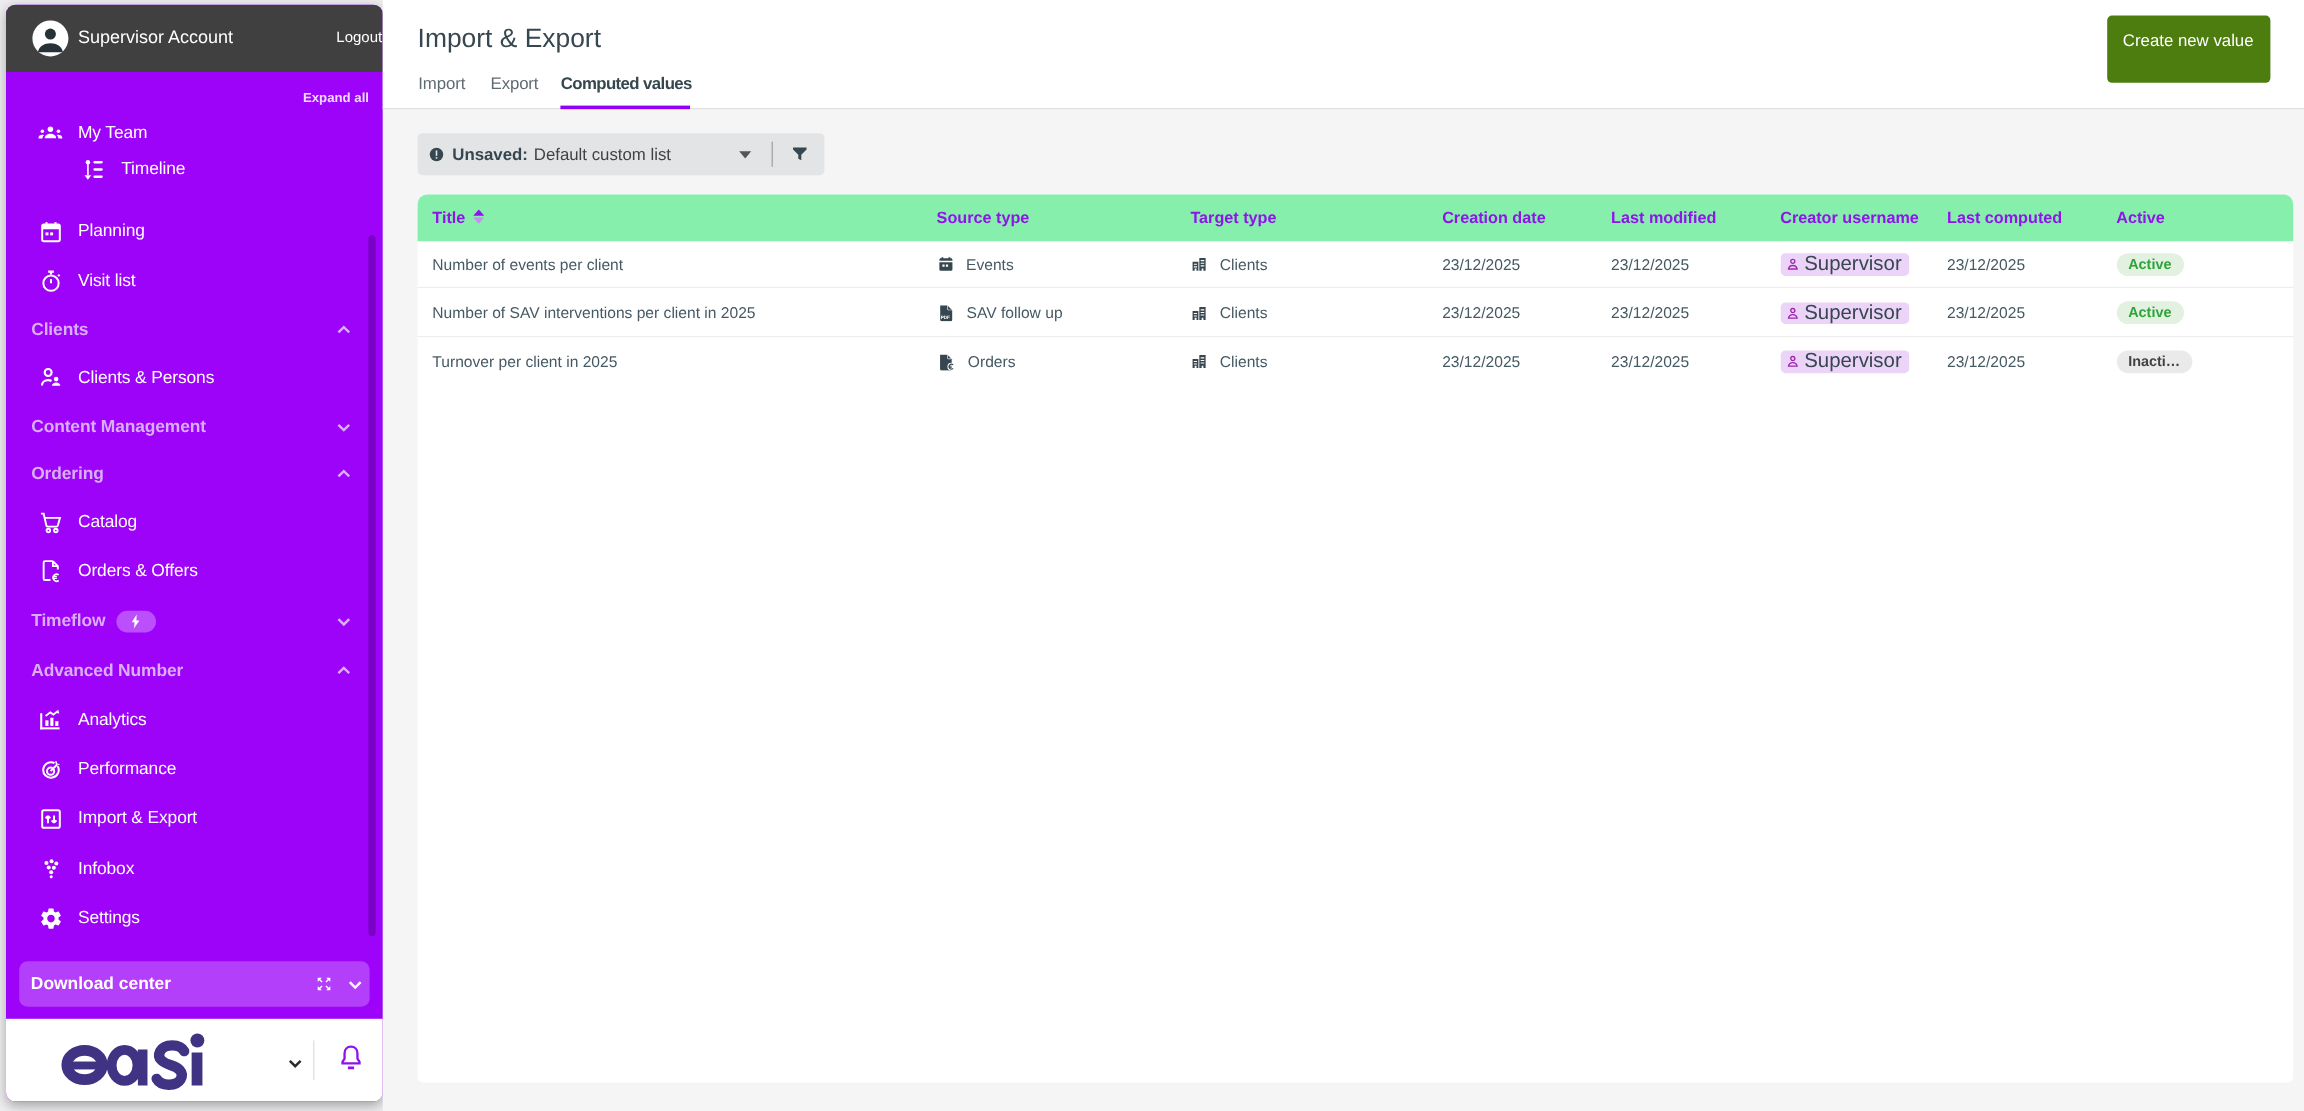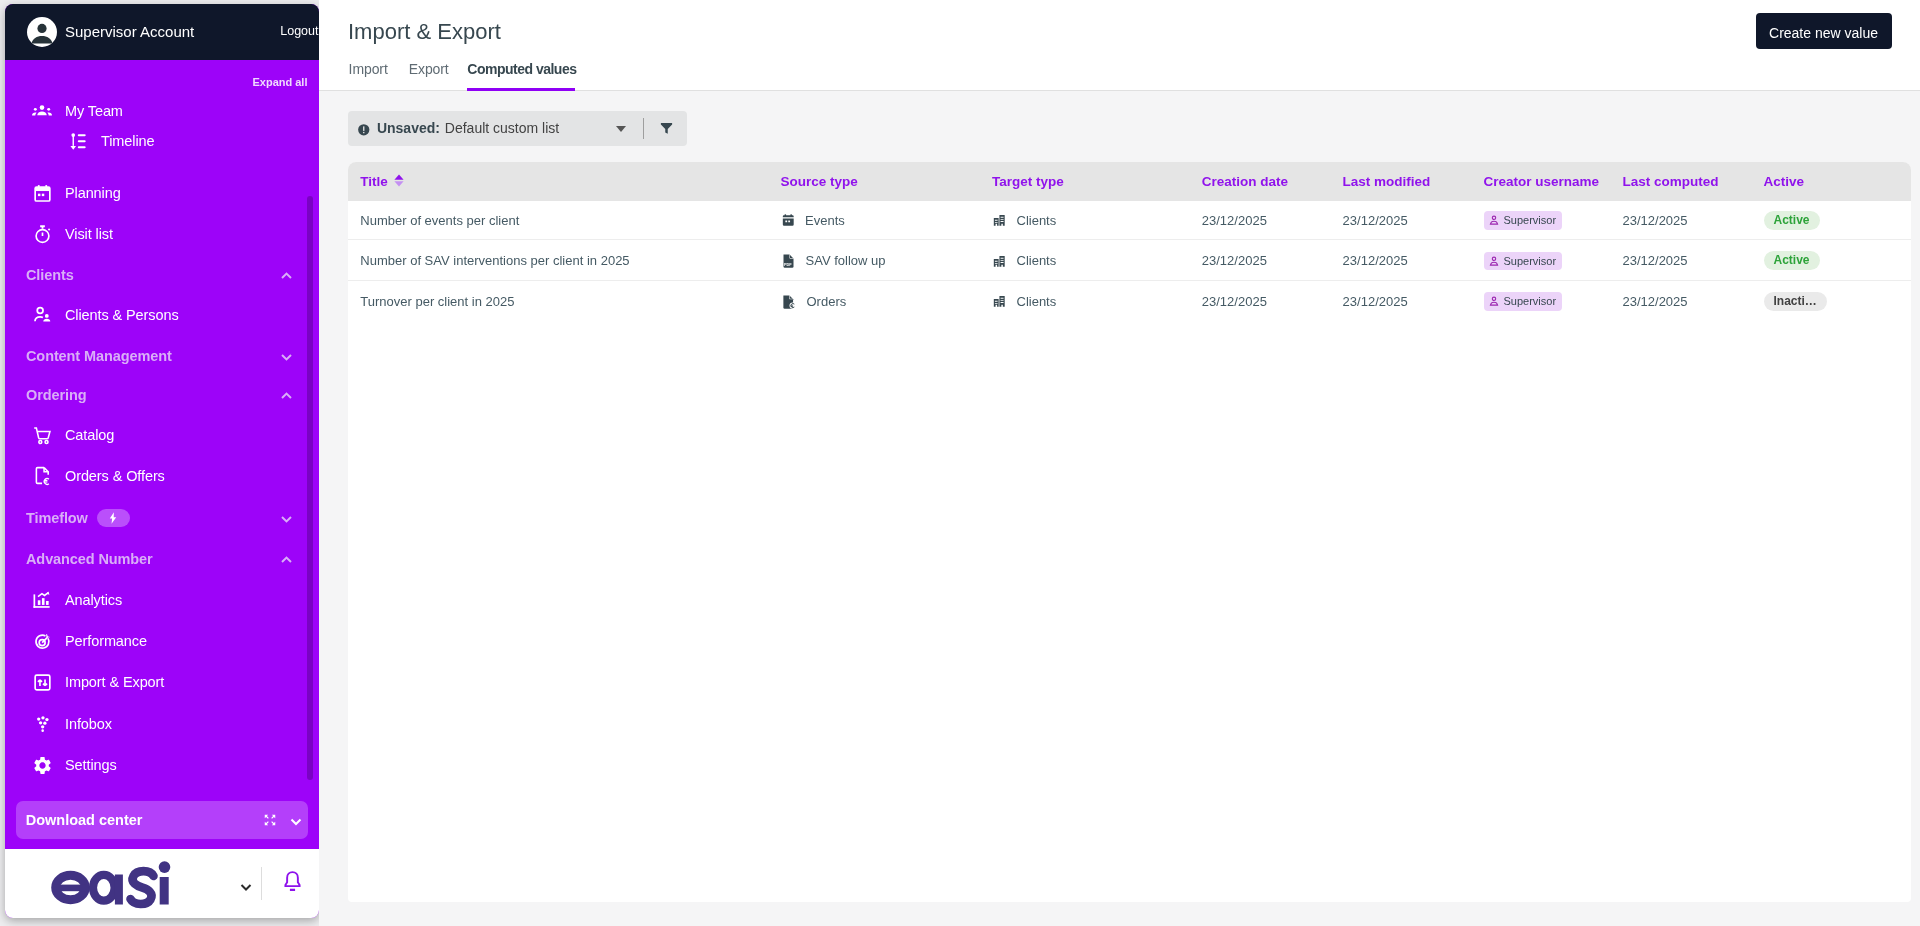--- a/index.html
+++ b/index.html
@@ -3,21 +3,21 @@
 <meta charset="utf-8">
 <style>
   * { margin:0; padding:0; box-sizing:border-box; }
   html,body { width:1920px; height:926px; overflow:hidden; }
   body { font-family:"Liberation Sans", sans-serif; background:#ededef; position:relative; }
 
   
   #sidebar { position:absolute; left:5px; top:4px; width:313.5px; height:913.5px;
     background:#9d03f9; border-radius:8px; overflow:hidden;
     box-shadow:0 3px 10px rgba(0,0,0,0.3); }
-  #sb-head { position:absolute; left:0; top:0; width:100%; height:55.5px; background:#0f172a; }
+  #sb-head { position:absolute; left:0; top:0; width:100%; height:55.5px; background:#404040; }
   #avatar { position:absolute; left:21.7px; top:12.7px; width:30px; height:30px; border-radius:50%; background:#fff; overflow:hidden; }
   #sb-name { position:absolute; left:60px; top:0; height:55.5px; line-height:55.5px; color:#fff; font-size:15px; }
   #sb-logout { position:absolute; right:0; top:0; height:55.5px; line-height:55.5px; color:#fff; font-size:12.5px; }
   #expand-all { position:absolute; right:11px; top:72px; color:rgba(255,255,255,0.85); font-size:11px; font-weight:bold; }
   .mi { position:absolute; left:0; width:100%; height:40px; display:flex; align-items:center; color:#fff; font-size:14.5px; letter-spacing:-0.1px; }
   .mi .ic { position:absolute; left:26px; width:22px; height:22px; display:flex; align-items:center; justify-content:center; }
   .mi .lb { position:absolute; left:60px; }
   .sec { position:absolute; left:0; width:100%; height:40px; display:flex; align-items:center;
     color:#d9aef7; font-size:14.5px; font-weight:bold; letter-spacing:-0.1px; }
   .sec .lb { position:absolute; left:21px; }
@@ -29,43 +29,43 @@
   #dl-bar .t { position:absolute; left:10px; top:0; height:38.2px; line-height:38.2px; color:#fff; font-weight:bold; font-size:14.5px; }
   #sb-foot { position:absolute; left:0; top:845px; width:100%; height:68.5px; background:#fff; }
 
   
   #main { position:absolute; left:318.5px; top:0; width:1601.5px; height:926px; background:#f5f5f6; }
   #topband { position:absolute; left:0; top:0; width:100%; height:90.5px; background:#fff; border-bottom:1px solid #e0e0e0; }
   #h1 { position:absolute; left:29.5px; top:19px; font-size:22px; color:#37474f; }
   .tab { position:absolute; top:60.5px; font-size:14px; letter-spacing:-0.1px; color:#5f6b73; }
   #tab3 { color:#37474f; font-weight:bold; }
   #tabline { position:absolute; left:148.4px; top:88.4px; width:107.8px; height:2.4px; background:#8f00f5; }
-  #newbtn { position:absolute; left:1437px; top:13px; width:136px; height:36px; background:#0f172a;
+  #newbtn { position:absolute; left:1437px; top:13px; width:136px; height:56px; background:#4d7c0f;
     border-radius:4px; color:#fff; font-size:14px; text-align:center; line-height:40px; }
 
   #filterbar { position:absolute; left:29.5px; top:111px; width:338.5px; height:35px; background:#e3e4e5; border-radius:4px; }
   #filterbar .unsv { position:absolute; left:28.9px; top:0; height:35px; line-height:35px; font-size:14px; font-weight:bold; color:#37474f; }
   #filterbar .vdiv { position:absolute; left:295.2px; top:7px; width:1px; height:21px; background:#9e9e9e; }
   #filterbar .info { position:absolute; left:9px; top:11px; }
   #filterbar .caret { position:absolute; left:267.6px; top:15px; width:0; height:0; border-left:5.6px solid transparent; border-right:5.6px solid transparent; border-top:6px solid #555; }
   #filterbar .funnel { position:absolute; left:310.8px; top:9px; }
 
   
   #tbl { position:absolute; left:29.5px; top:161.5px; width:1563px; height:740.5px; background:#fff; border-radius:8px 8px 4px 4px; }
-  #thead { position:absolute; left:0; top:0; width:100%; height:39px; background:#e5e5e5; border-radius:8px 8px 0 0; }
+  #thead { position:absolute; left:0; top:0; width:100%; height:39px; background:#86efac; border-radius:8px 8px 0 0; }
   .hc { position:absolute; top:0; height:39px; line-height:39px; font-size:13.5px; font-weight:bold; color:#9013ec; }
   .row { position:absolute; left:0; width:100%; height:39.5px; }
   .row .c { position:absolute; top:0; height:39.5px; display:flex; align-items:center; font-size:13px; color:#455a64; }
   .bline { border-bottom:1px solid #ededed; }
   
   .l1{left:12.3px;} .l2{left:432.5px;} .l3{left:644px;} .l4{left:853.8px;}
   .l5{left:994.6px;} .l6{left:1135.5px;} .l7{left:1274.5px;} .l8{left:1415.5px;}
   .icgap { margin-right:10px; display:flex; align-items:center; }
 
-  .chip-sup { display:flex; align-items:center; height:18.5px; background:#ecd4f9; border-radius:4px; padding:0 6px 0 4px; font-size:11px; color:#37474f; }
+  .chip-sup { display:flex; align-items:center; height:18.5px; background:#ecd4f9; border-radius:4px; padding:0 6px 0 4px; font-size:17px; color:#37474f; }
   .pill { height:19px; line-height:19px; border-radius:10px; font-size:12px; font-weight:bold; padding:0 10px; }
   .pill-on { background:#e2f1e0; color:#2da33a; }
   .pill-off { background:#eaeaea; color:#424242; }
 </style>
 </head>
 <body>
 
 <div id="sidebar">
   <div id="sb-head">
     <div id="avatar"><svg width="30" height="30" viewBox="0 0 30 30">

